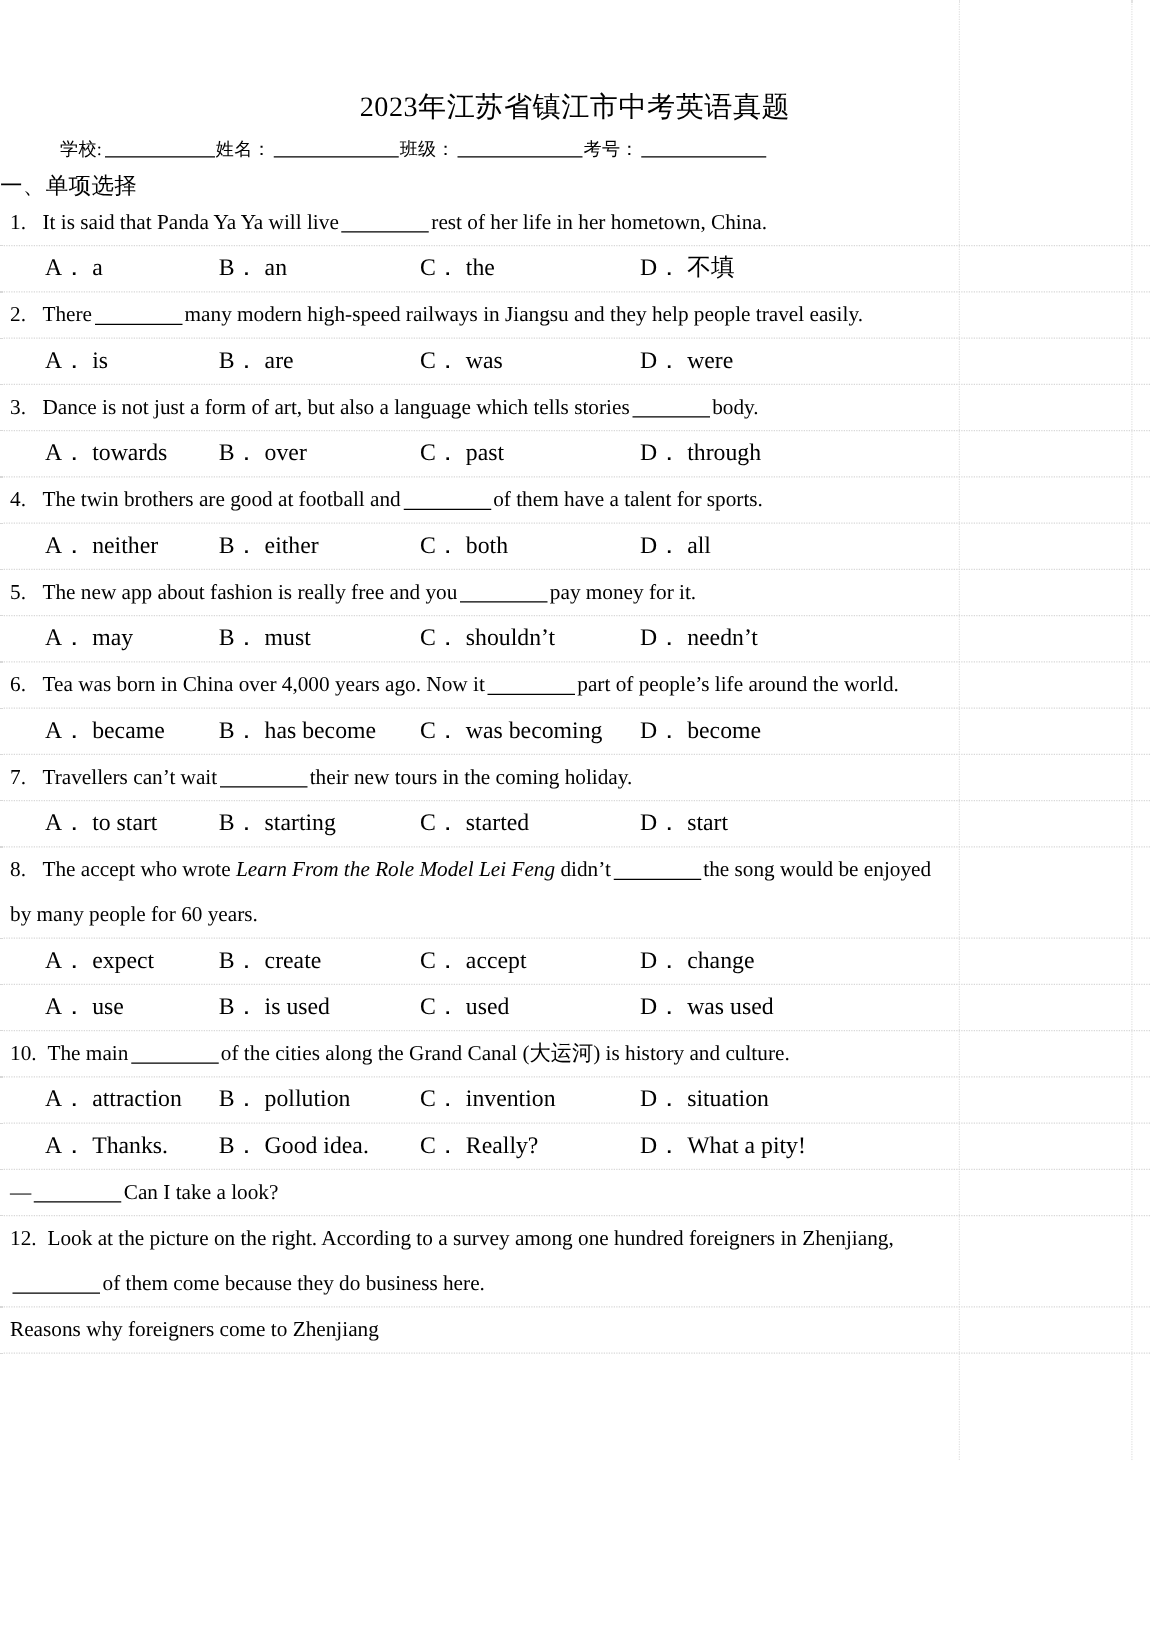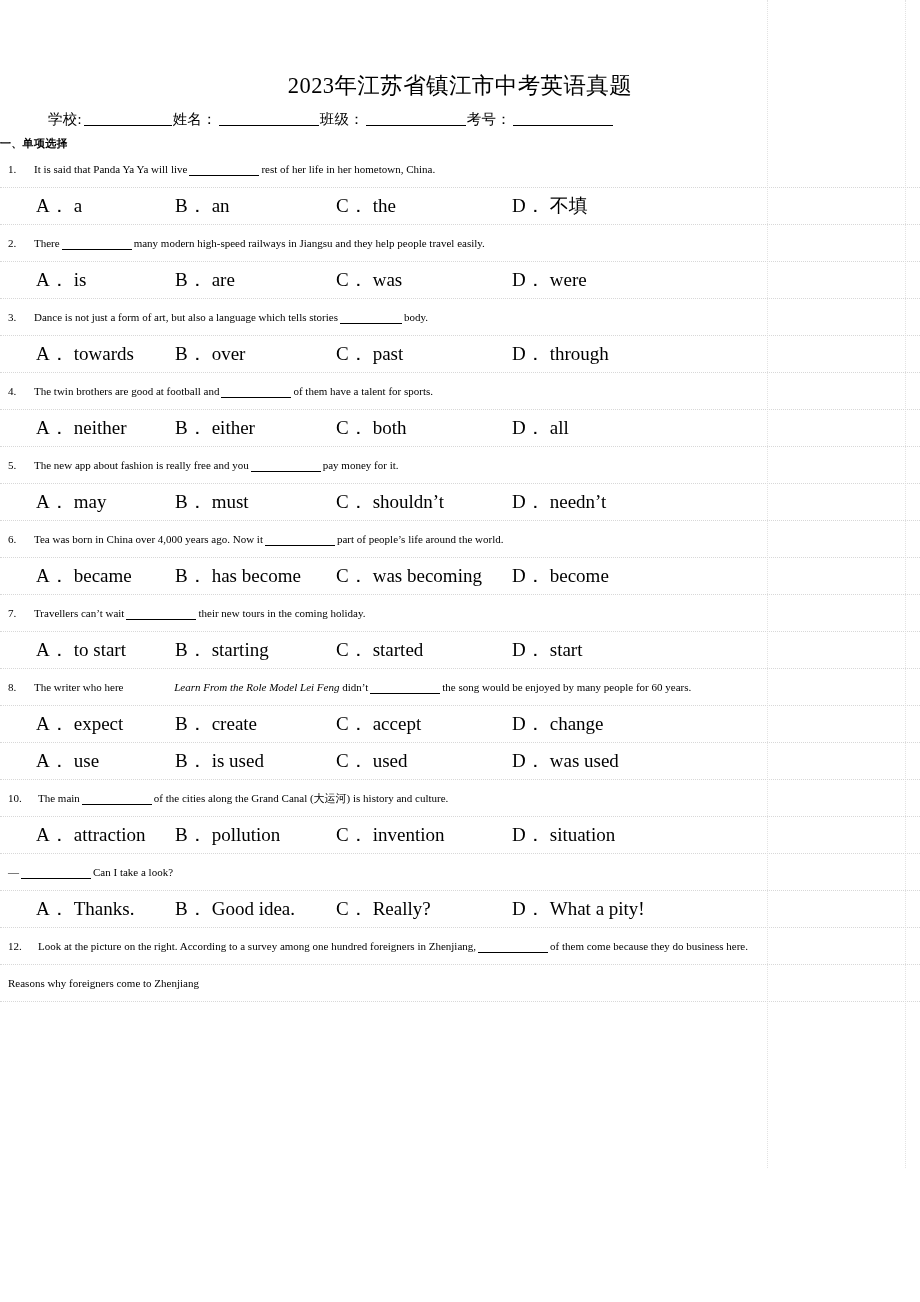--- a/index.html
+++ b/index.html
@@ -45,59 +45,58 @@
     border-bottom: 1.4px solid #000;
     vertical-align: -2px;
     margin: 0 1px;
   }
   .id-line .blank.wide { width: 100px; }
 
   .section-heading {
     margin: 0;
     padding-top: 7px;
     padding-left: 0;
-    font-size: 11px;
-    font-weight: bold;
+    font-size: 18px;
+    font-weight: normal;
     letter-spacing: 0.3px;
   }
 
   
   .qtable {
     position: relative;
     margin: 0;
     padding: 0;
     width: 920px;
   }
   .qblock {
     position: relative;
     padding: 0;
   }
   .qrow {
     position: relative;
     padding: 0 0 0 0;
     border-bottom: 1px dotted #d8d8d8;
   }
   .qtext {
-    font-size: 11px;
+    font-size: 17px;
     line-height: 36px;
     padding-left: 8px;
     padding-right: 155px;
     text-align: left;
     white-space: normal;
   }
   .qtext .num {
     display: inline-block;
     min-width: 26px;
   }
   .qtext .num.two {
     min-width: 30px;
   }
   em.title-italic {
     font-style: italic;
-    margin-left: 48px;
   }
   .blank-in {
     display: inline-block;
     width: 70px;
     border-bottom: 1.2px solid #000;
     vertical-align: -3px;
     margin: 0 2px;
   }
   .blank-in.sm { width: 62px; }
 
@@ -240,21 +239,21 @@
           <span class="opt a"><span class="lbl">A．</span><span>to start</span></span>
           <span class="opt b"><span class="lbl">B．</span><span>starting</span></span>
           <span class="opt c"><span class="lbl">C．</span><span>started</span></span>
           <span class="opt d"><span class="lbl">D．</span><span>start</span></span>
         </div>
       </div>
     </div>
 
     <div class="qblock">
       <div class="qrow">
-        <div class="qtext"><span class="num">8.</span><span>The writer who here</span> <em class="title-italic">Learn From the Role Model Lei Feng</em> <span>didn’t</span><span class="blank-in"></span><span>the song would be enjoyed by many people for 60 years.</span></div>
+        <div class="qtext"><span class="num">8.</span><span>The accept who wrote</span> <em class="title-italic">Learn From the Role Model Lei Feng</em> <span>didn’t</span><span class="blank-in"></span><span>the song would be enjoyed by many people for 60 years.</span></div>
       </div>
       <div class="qrow">
         <div class="opts">
           <span class="opt a"><span class="lbl">A．</span><span>expect</span></span>
           <span class="opt b"><span class="lbl">B．</span><span>create</span></span>
           <span class="opt c"><span class="lbl">C．</span><span>accept</span></span>
           <span class="opt d"><span class="lbl">D．</span><span>change</span></span>
         </div>
       </div>
     </div>
@@ -279,30 +278,30 @@
           <span class="opt a"><span class="lbl">A．</span><span>attraction</span></span>
           <span class="opt b"><span class="lbl">B．</span><span>pollution</span></span>
           <span class="opt c"><span class="lbl">C．</span><span>invention</span></span>
           <span class="opt d"><span class="lbl">D．</span><span>situation</span></span>
         </div>
       </div>
     </div>
 
     <div class="qblock">
       <div class="qrow">
-        <div class="qtext"><span>—</span><span class="blank-in"></span><span>Can I take a look?</span></div>
-      </div>
-      <div class="qrow">
         <div class="opts">
           <span class="opt a"><span class="lbl">A．</span><span>Thanks.</span></span>
           <span class="opt b"><span class="lbl">B．</span><span>Good idea.</span></span>
           <span class="opt c"><span class="lbl">C．</span><span>Really?</span></span>
           <span class="opt d"><span class="lbl">D．</span><span>What a pity!</span></span>
         </div>
       </div>
+      <div class="qrow">
+        <div class="qtext"><span>—</span><span class="blank-in"></span><span>Can I take a look?</span></div>
+      </div>
     </div>
 
     <div class="qblock">
       <div class="qrow">
         <div class="qtext"><span class="num two">12.</span><span>Look at the picture on the right. According to a survey among one hundred foreigners in Zhenjiang,</span><span class="blank-in"></span><span>of them come because they do business here.</span></div>
       </div>
       <div class="qrow">
         <div class="qtext">Reasons why foreigners come to Zhenjiang</div>
       </div>
     </div>

